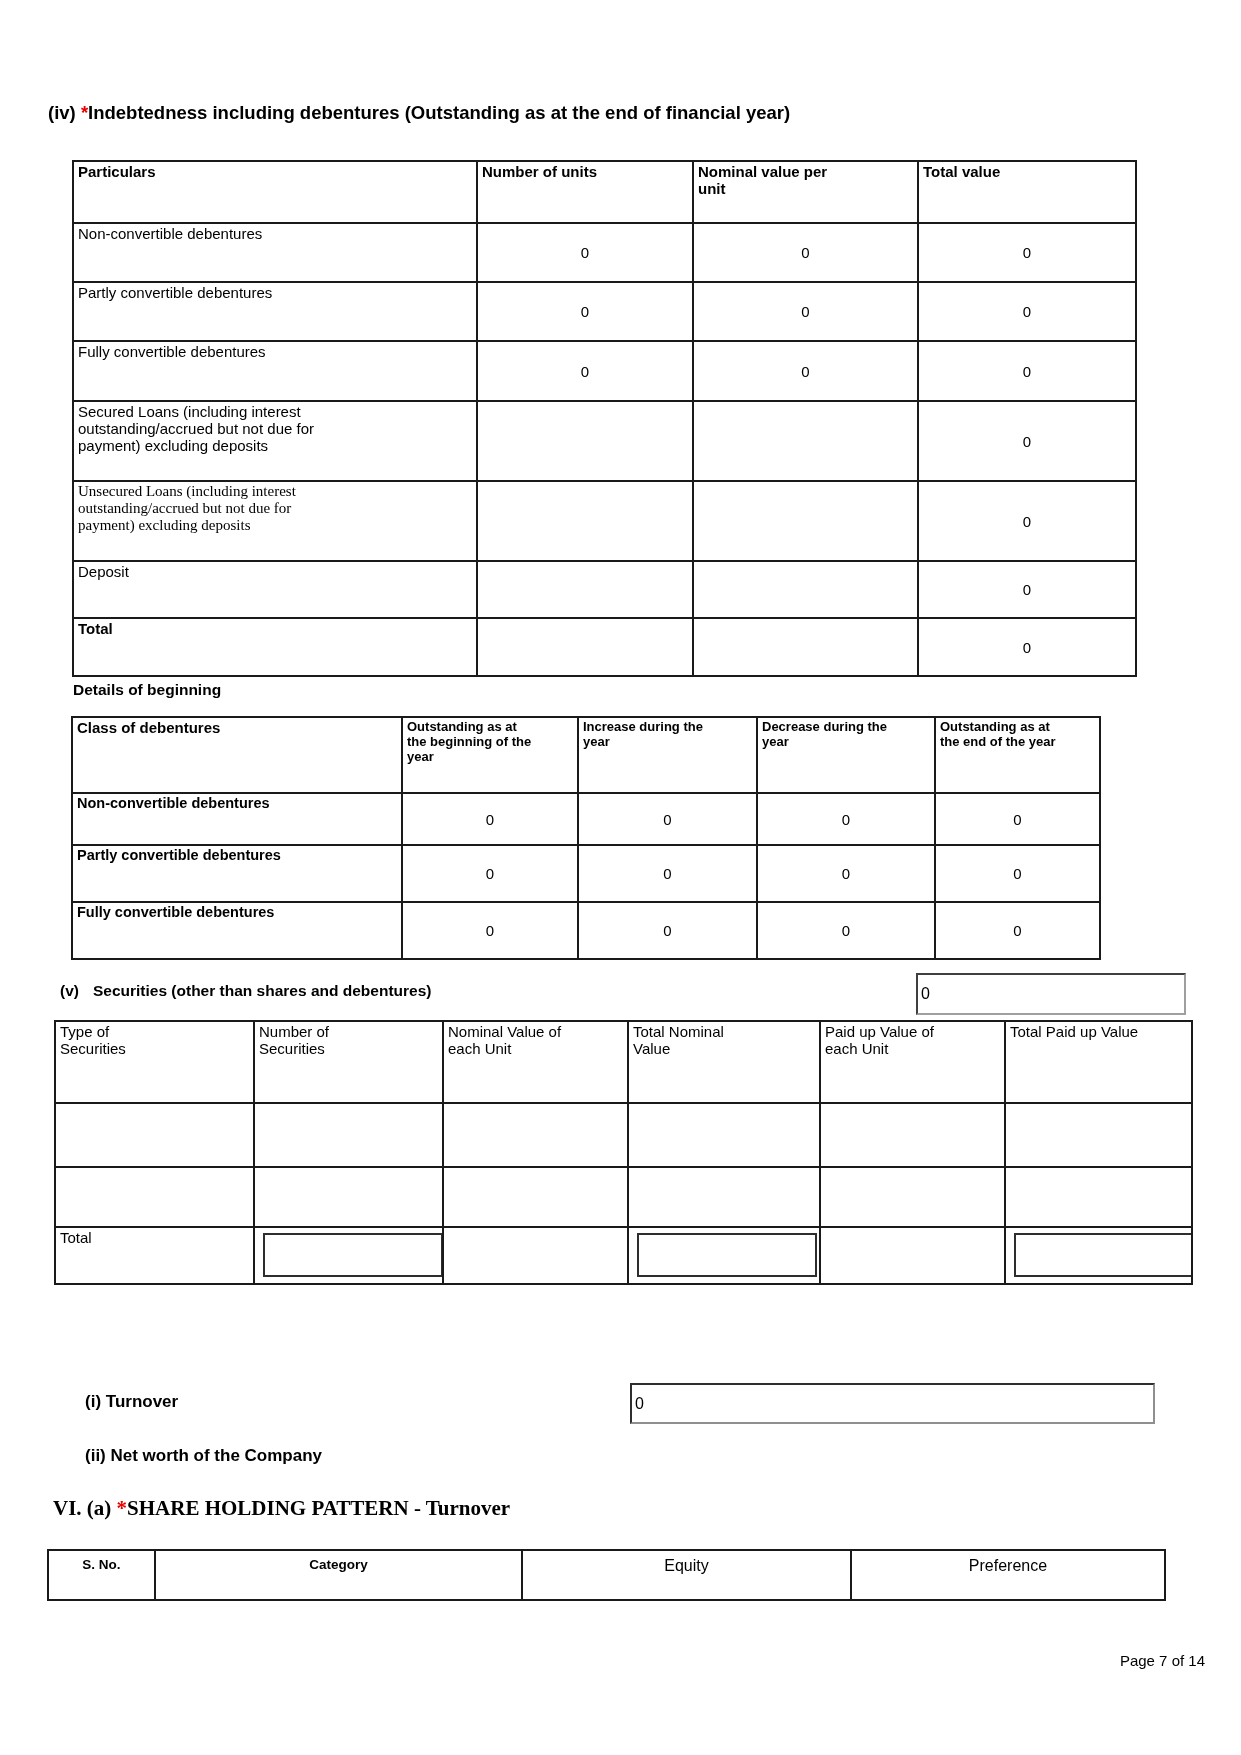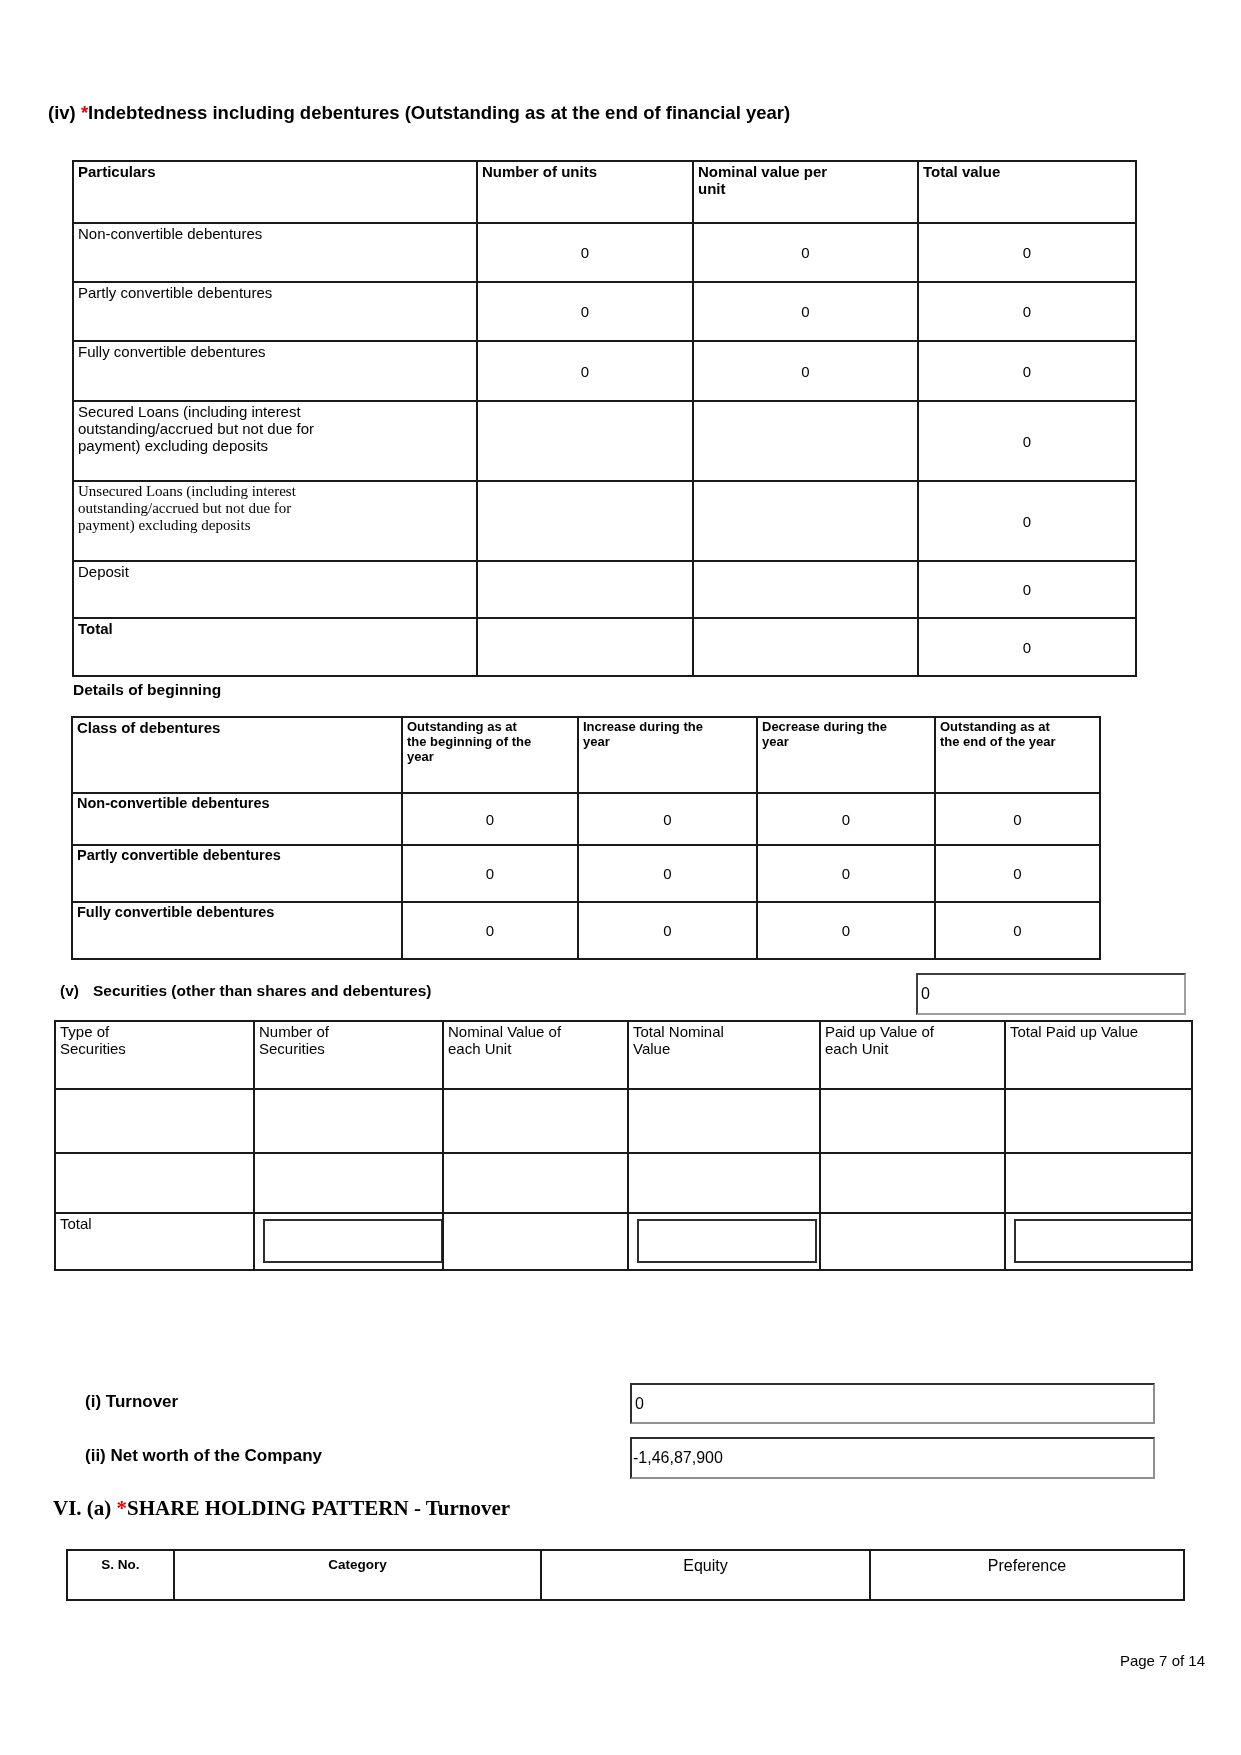--- a/index.html
+++ b/index.html
@@ -40,21 +40,21 @@
   .t3 { left:54px; top:1020px; width:1137px; }
   .t3 th { font-size:15px; font-weight:normal; text-align:left; vertical-align:top; padding:1px 4px; }
   .t3 td { font-size:15px; text-align:left; vertical-align:top; padding:1px 4px; }
   .cellbox {
     display:block; width:170px; height:40px; margin:4px 0 0 4px;
     border:2px solid #2e2e2e; background:#fff; box-sizing:content-box;
     font:15px "Liberation Sans", sans-serif; padding:0 3px;
   }
 
   
-  .t4 { left:66px; top:1549px; width:1117px;border-radius:11px; }
+  .t4 { left:47px; top:1549px; width:1117px;border-radius:11px; }
   .t4 th { vertical-align:top; text-align:center; padding-top:6px; }
   .t4 th.small { font-size:13.5px; font-weight:bold; }
   .t4 th.big   { font-size:16px;   font-weight:normal; }
 
   
   .inputbox {
     position:absolute; background:#fff; box-sizing:border-box;
     border:2px solid; border-color:#3f3f3f #9f9f9f #9f9f9f #3f3f3f;
     font:16px "Liberation Sans", sans-serif; color:#000; padding:0 3px;
   }
@@ -195,21 +195,21 @@
   <table class="abs t3">
     <colgroup>
         <col style="width:199px">
         <col style="width:189px">
         <col style="width:185px">
         <col style="width:192px">
         <col style="width:185px">
         <col style="width:187px">
       </colgroup>
     <tbody>
-        <tr style="height:68px">
+        <tr style="height:82px">
       <th>Type of
 Securities</th>
       <th>Number of
 Securities</th>
       <th>Nominal Value of
 each Unit</th>
       <th>Total Nominal
 Value</th>
       <th>Paid up Value of
 each Unit</th>
@@ -240,21 +240,20 @@
       <td><input class="cellbox" type="text" style=""></td>
     </tr>
   </tbody>
     </table>
 
 
   <div class="abs lab-i">(i) Turnover</div>
   <input class="inputbox turn-box" type="text" value="0" style="">
 
   <div class="abs lab-ii">(ii) Net worth of the Company</div>
-  <input class="inputbox worth-box" type="text" value="-1,46,87,900" style="">
 
   <div class="abs h-vi">
     <span>VI. (a) </span><span class="star">*</span><span>SHARE HOLDING PATTERN</span><span> - Turnover</span>
   </div>
 
   <table class="abs t4">
     <colgroup>
         <col style="width:107px">
         <col style="width:367px">
         <col style="width:329px">

